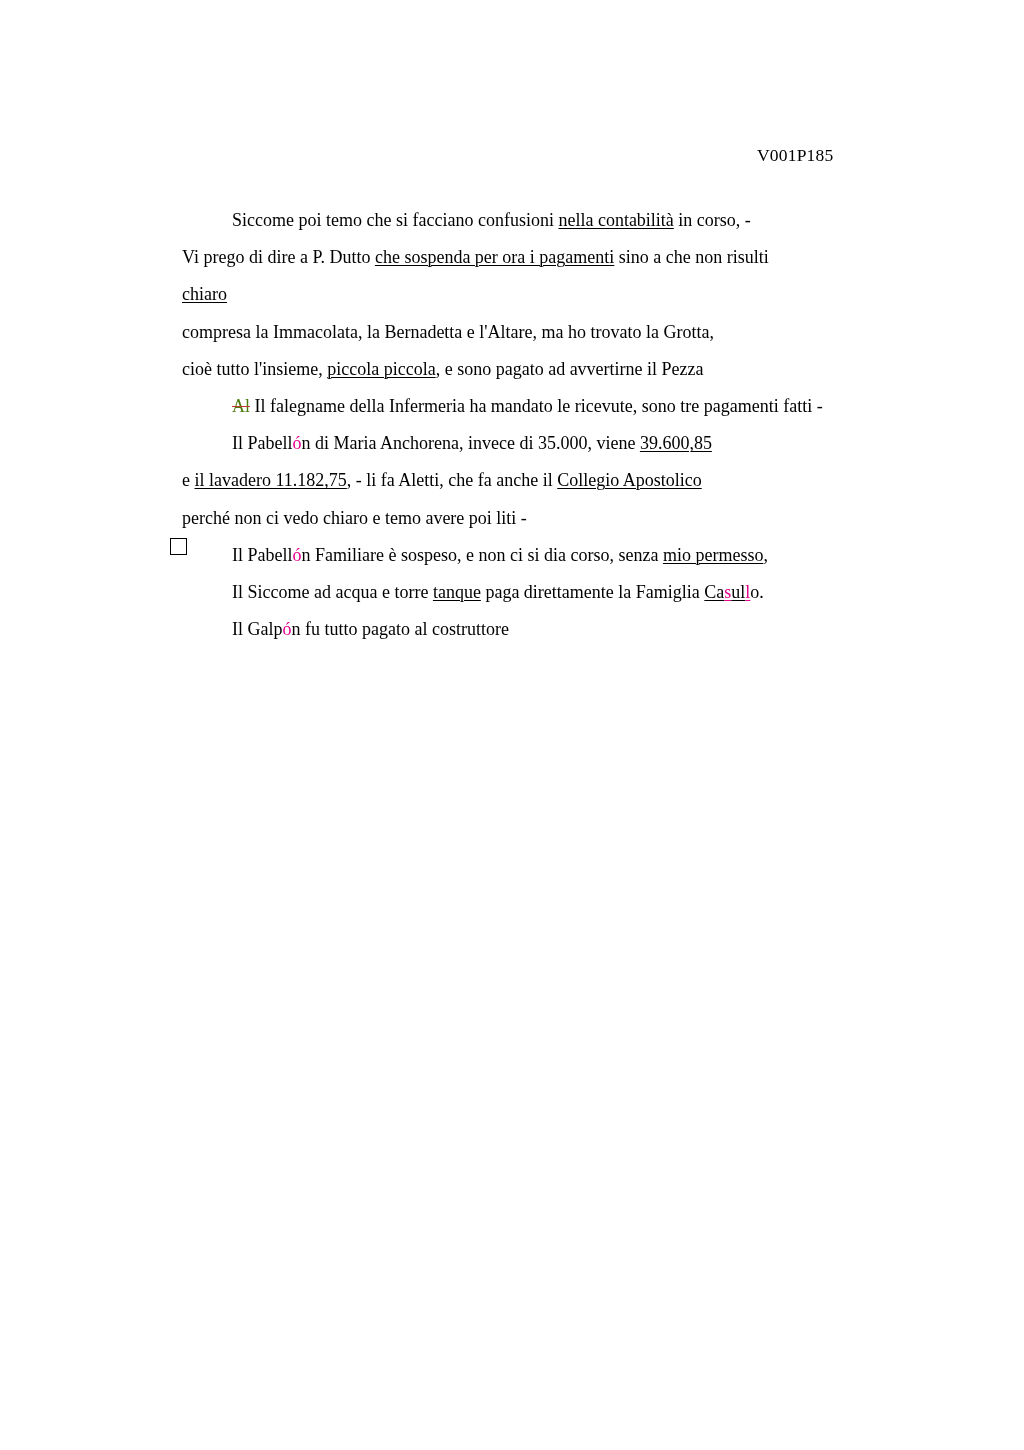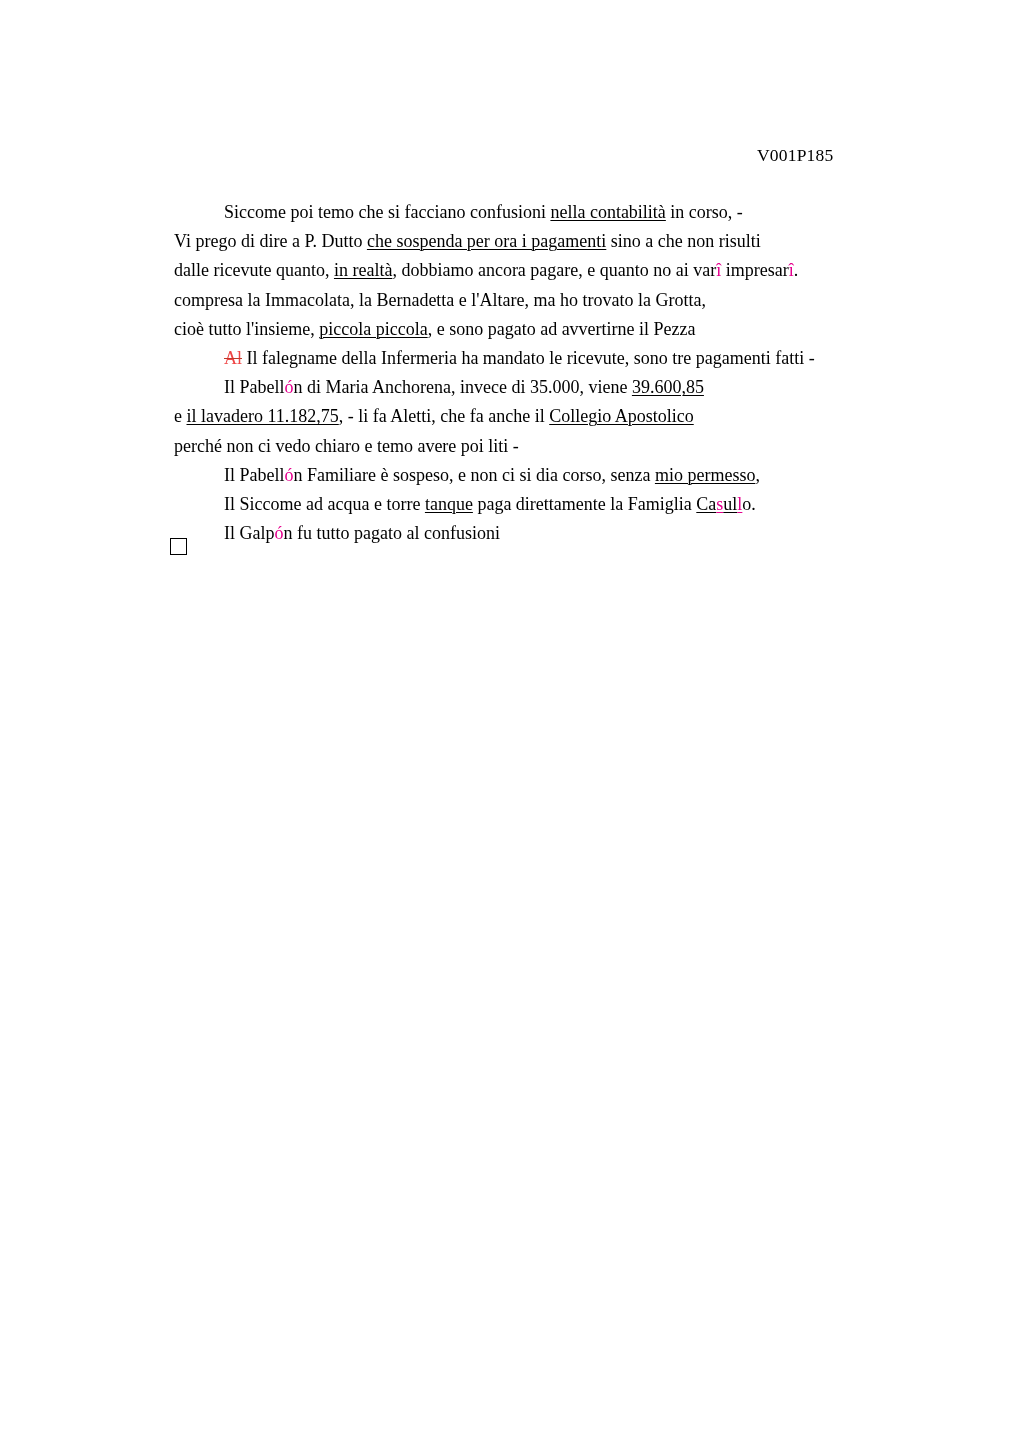--- a/index.html
+++ b/index.html
@@ -32,35 +32,35 @@
   }
   .body-text {
     position: absolute;
     top: 196px;
     left: 170px;
     width: 760px;
     font-size: 18px;
     line-height: 25.2px;
   }
   .body-text p {
-    margin: 4px;
+    margin: 12px;
     padding: 0;
     white-space: pre-wrap;
   }
   .ind {
     display: inline-block;
     width: 50px;
   }
   u.ul {
     text-decoration: underline;
     text-decoration-thickness: 1px;
     text-underline-offset: 2px;
   }
   .strike-red {
-    color: #ef4444;
+    color: #4d7c0f;
     text-decoration: line-through;
     text-decoration-color: #c0392b;
   }
   .magenta {
     color: #e5008e;
   }
   .checkbox {
     position: absolute;
     top: 538px;
     left: 170px;
@@ -76,39 +76,39 @@
 <div class="page">
 
   <div class="page-id">V001P185</div>
 
   <div class="body-text">
 
     <p><span class="ind"></span><span>Siccome poi temo che si facciano confusioni </span><u class="ul">nella contabilità</u><span> in corso, -</span></p>
 
     <p><span>Vi prego di dire a P. Dutto </span><u class="ul">che sospenda per ora i pagamenti</u><span> sino a che non risulti</span></p>
 
+    <p><u class="ul">chiaro</u></p>
 
-    <p><span>dalle ricevute quanto, </span><u class="ul">in realtà</u><span>, dobbiamo ancora pagare, e quanto no ai var</span><span class="magenta">î</span><span> impresar</span><span class="magenta">î</span><span>.</span></p>
 
 
     <p><span>compresa la Immacolata, la Bernadetta e l'Altare, ma ho trovato la Grotta,</span></p>
 
     <p><span>cioè tutto l'insieme, </span><u class="ul">piccola piccola</u><span>, e sono pagato ad avvertirne il Pezza</span></p>
 
     <p><span class="ind"></span><span class="strike-red">Al</span><span> Il falegname della Infermeria ha mandato le ricevute, sono tre pagamenti fatti -</span></p>
 
     <p><span class="ind"></span><span>Il Pabell</span><span class="magenta">ó</span><span>n di Maria Anchorena, invece di 35.000, viene </span><u class="ul">39.600,85</u></p>
 
     <p><span>e </span><u class="ul">il lavadero 11.182,75</u><span>, - li fa Aletti, che fa anche il </span><u class="ul">Collegio Apostolico</u></p>
 
     <p><span>perché non ci vedo chiaro e temo avere poi liti -</span></p>
 
     <p><span class="ind"></span><span>Il Pabell</span><span class="magenta">ó</span><span>n Familiare è sospeso, e non ci si dia corso, senza </span><u class="ul">mio permesso</u><span>,</span></p>
 
     <p><span class="ind"></span><span>Il Siccome ad acqua e torre </span><u class="ul">tanque</u><span> paga direttamente la Famiglia </span><u class="ul">Ca</u><u class="ul magenta">s</u><u class="ul">ul</u><u class="ul magenta">l</u><span>o.</span></p>
 
-    <p><span class="ind"></span><span>Il Galp</span><span class="magenta">ó</span><span>n fu tutto pagato al confusioni</span></p>
+    <p><span class="ind"></span><span>Il Galp</span><span class="magenta">ó</span><span>n fu tutto pagato al costruttore</span></p>
 
   </div>
 
   <div class="checkbox"></div>
 
 </div>
 
 </body></html>

